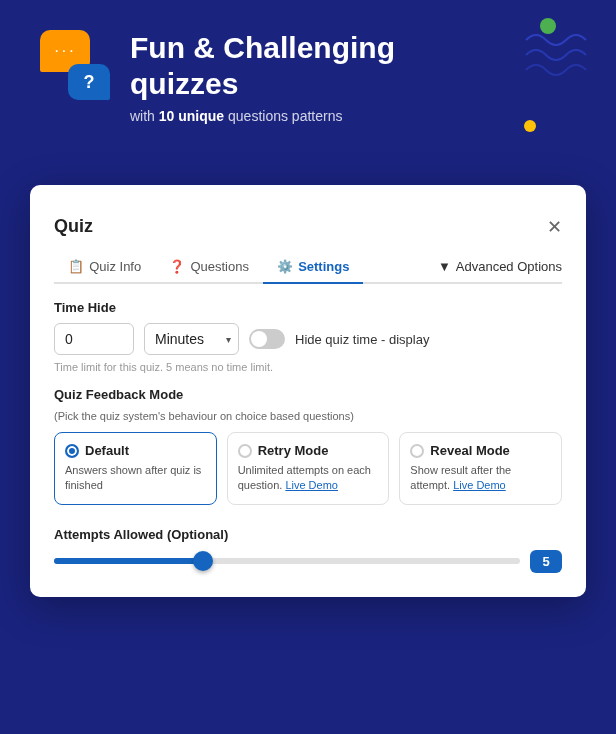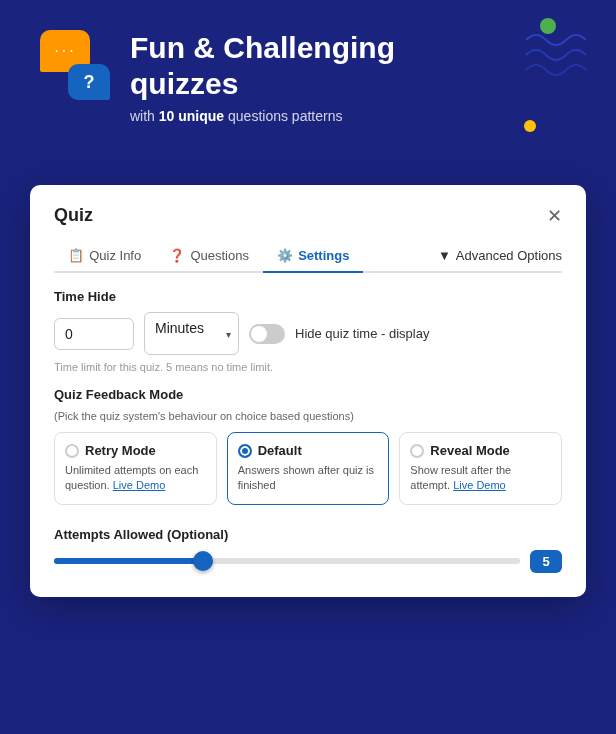--- a/index.html
+++ b/index.html
@@ -94,20 +94,21 @@
       background: white;
       border-radius: 10px;
       box-shadow: 0 10px 40px rgba(0,0,0,0.3);
       padding: 20px 24px 24px 24px;
     }
     .modal-header {
       display: flex;
       justify-content: space-between;
       align-items: center;
       margin-bottom: 14px;
+      margin-top: 11px;
     }
     .modal-title {
       font-size: 18px;
       font-weight: 600;
       color: #222;
     }
     .close-btn {
       cursor: pointer;
       color: #666;
       font-size: 18px;
@@ -174,21 +175,21 @@
       color: #222;
       outline: none;
     }
     .select-wrapper {
       position: relative;
       display: inline-block;
     }
     .time-select {
       border: 1px solid #ccc;
       border-radius: 6px;
-      padding: 7px 28px 18px 10px;
+      padding: 7px 28px 7px 10px;
       font-size: 14px;
       color: #222;
       appearance: none;
       background: white;
       cursor: pointer;
       outline: none;
     }
     .select-arrow {
       position: absolute;
       right: 8px;
@@ -443,34 +444,34 @@
       <span class="toggle-label">Hide quiz time - display</span>
     </div>
   </div>
   <div class="hint-text">Time limit for this quiz. 5 means no time limit.</div>
 
   <div class="feedback-section">
     <div class="section-label">Quiz Feedback Mode</div>
     <div class="feedback-hint">(Pick the quiz system's behaviour on choice based questions)</div>
     <div class="feedback-options">
 
+      <div class="feedback-option selected">
+        <div class="radio-row">
+          <div class="radio-circle selected"></div>
+          <span class="option-title">Default</span>
+        </div>
+        <div class="option-desc">Answers shown after quiz is finished</div>
+      </div>
+
       <div class="feedback-option">
         <div class="radio-row">
           <div class="radio-circle"></div>
           <span class="option-title">Retry Mode</span>
         </div>
         <div class="option-desc">Unlimited attempts on each question. <a class="option-link">Live Demo</a></div>
-      </div>
-
-      <div class="feedback-option selected">
-        <div class="radio-row">
-          <div class="radio-circle selected"></div>
-          <span class="option-title">Default</span>
-        </div>
-        <div class="option-desc">Answers shown after quiz is finished</div>
       </div>
 
       <div class="feedback-option">
         <div class="radio-row">
           <div class="radio-circle"></div>
           <span class="option-title">Reveal Mode</span>
         </div>
         <div class="option-desc">Show result after the attempt. <a class="option-link">Live Demo</a></div>
       </div>
     </div>

